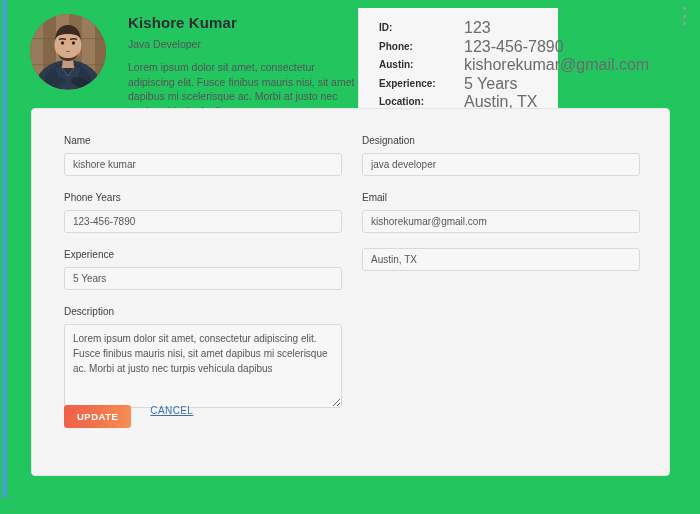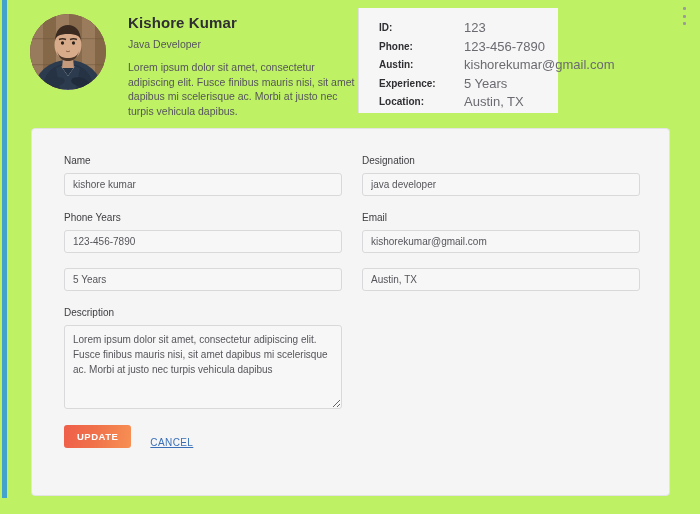--- a/index.html
+++ b/index.html
@@ -8,21 +8,21 @@
     width: 700px; height: 514px;
     background: #ffffff;
     font-family: "Liberation Sans", sans-serif;
     overflow: hidden;
   }
 
   #page {
     position: relative;
     width: 700px;
     height: 514px;
-    background: #bef264;
+    background: #22c55e;
   }
 
   
   .accent-rail {
     position: absolute;
     left: 2px; top: 0px;
     width: 5px; height: 498px;
     background: #44a3cb;
   }
 
@@ -108,30 +108,30 @@
   }
   .info-label {
     flex: 0 0 85px;
     font-size: 10px;
     font-weight: bold;
     color: #2f2f33;
     line-height: 12px;
   }
   .info-value {
     flex: 1 1 auto;
-    font-size: 13px;
+    font-size: 16px;
     color: #6a6a70;
     line-height: 12px;
     white-space: nowrap;
   }
 
   
   .form-card {
     position: absolute;
-    left: 31px; top: 128px;
+    left: 31px; top: 108px;
     width: 639px; height: 368px;
     background: #f5f5f5;
     border: 1px solid #e3e3e4;
     border-radius: 4px;
   }
 
   .form-grid {
     position: absolute;
     left: 32px; top: 25px;
     width: 576px;
@@ -179,21 +179,21 @@
     padding: 6px 8px;
     outline: none;
     resize: both;
     overflow: hidden;
   }
 
   .actions {
     position: absolute;
     left: 32px; top: 296px;
     display: flex;
-    align-items: flex-end;
+    align-items: flex-start;
   }
   .btn-update {
     display: inline-flex;
     align-items: center;
     justify-content: center;
     height: 23px;
     padding: 0 13px;
     border: none;
     border-radius: 3px;
     background: linear-gradient(100deg, #ef5f4a 0%, #f0714a 45%, #f79054 100%);
@@ -320,20 +320,21 @@
           <input class="field-input" type="text" value="123-456-7890" style="">
         </div>
         <div class="field">
           <label class="field-label">Email</label>
           <input class="field-input" type="text" value="kishorekumar@gmail.com" style="">
         </div>
       </div>
 
       <div class="row">
         <div class="field">
+          <label class="field-label">Experience</label>
           <input class="field-input" type="text" value="5 Years" style="">
         </div>
         <div class="field">
           <input class="field-input" type="text" value="Austin, TX" style="">
         </div>
       </div>
 
       <div class="row">
         <div class="field-full">
           <label class="field-label">Description</label>

